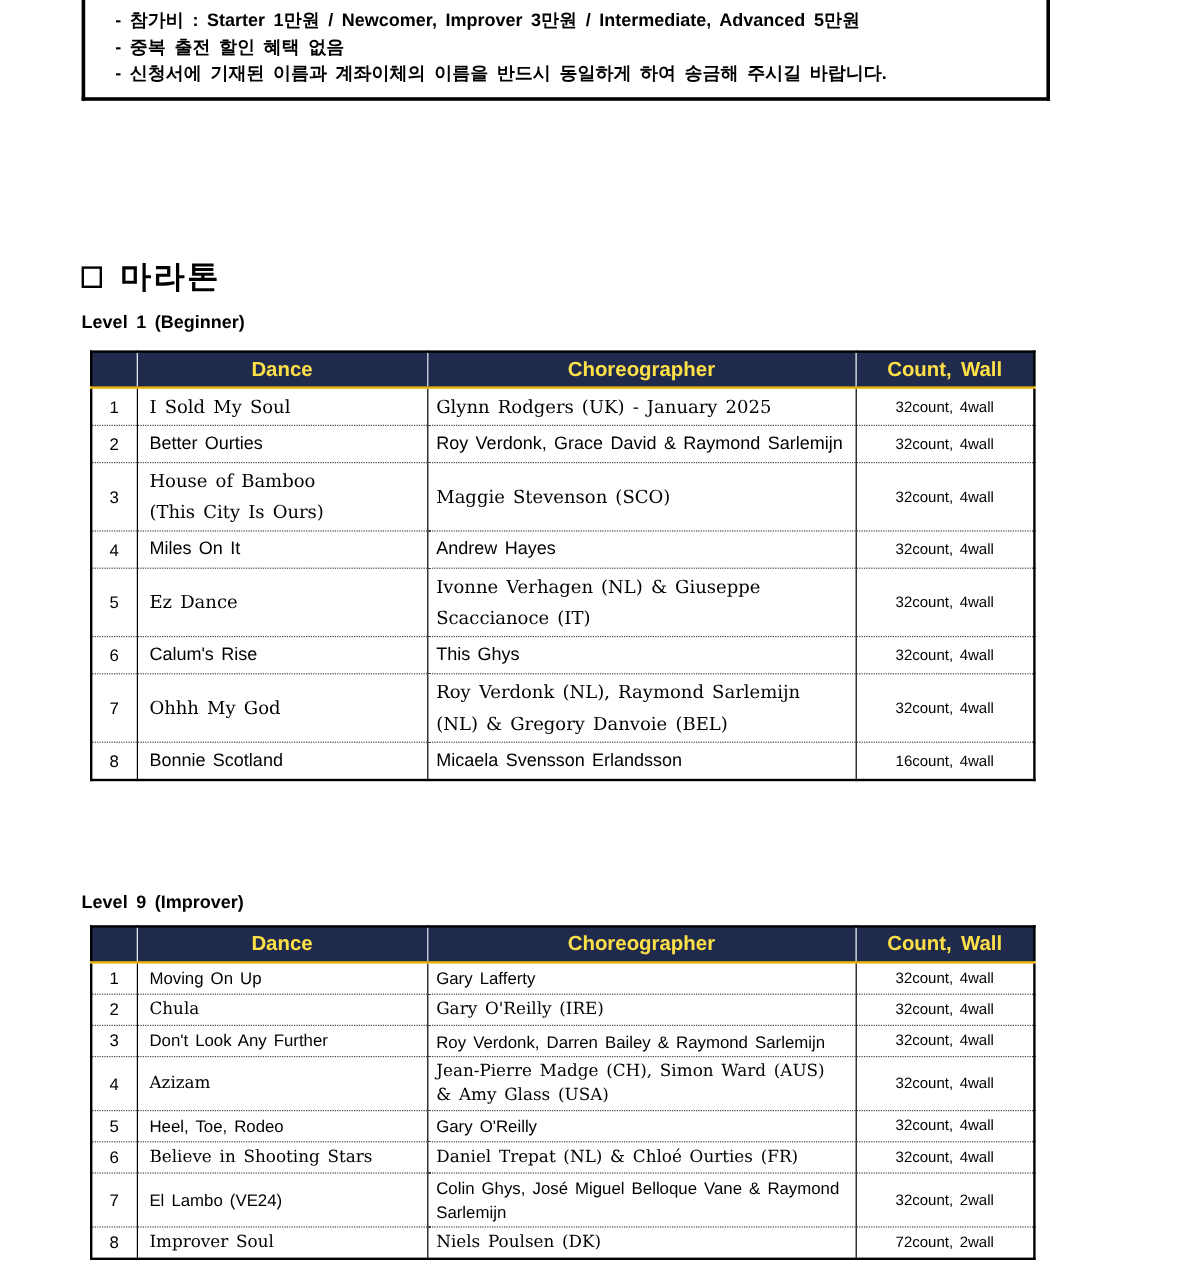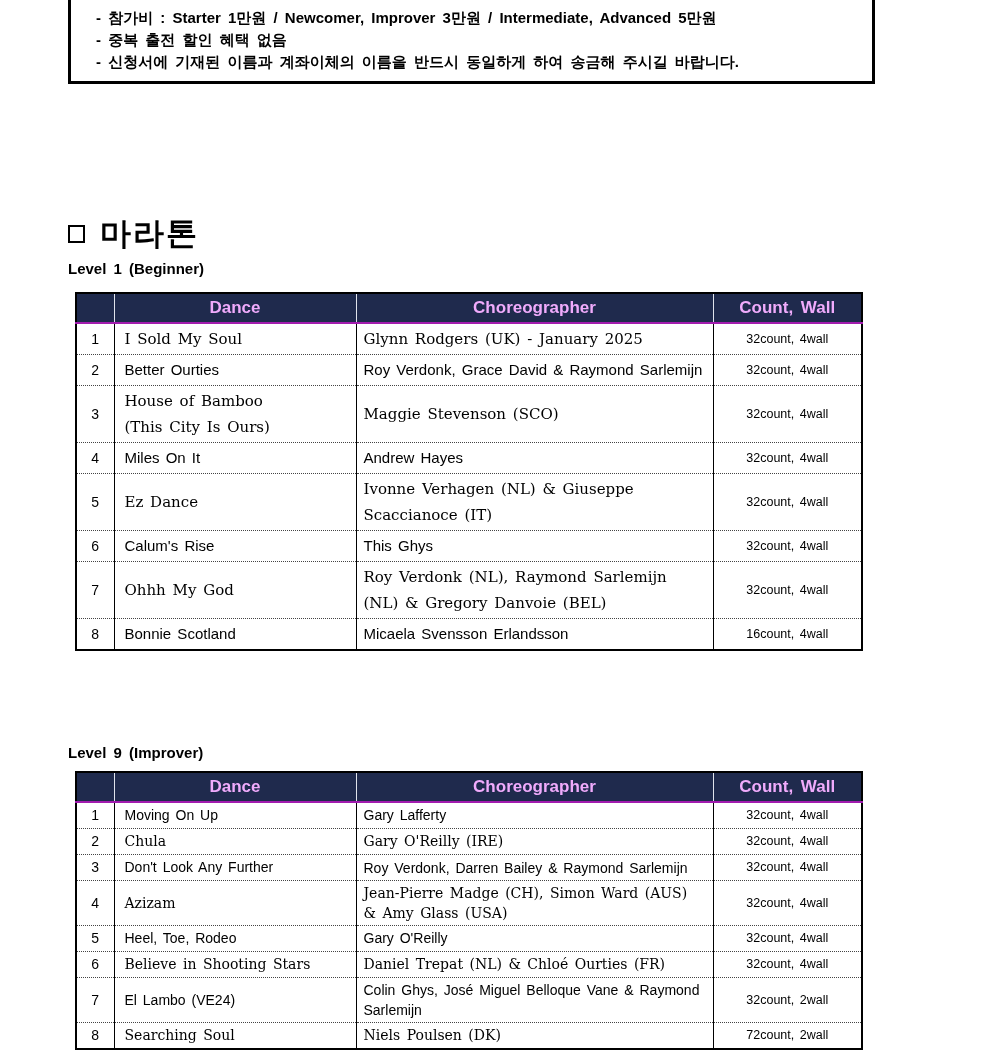--- a/index.html
+++ b/index.html
@@ -39,21 +39,21 @@
     align-items: center;
   }
   .checkbox-square {
     display: inline-block;
     width: 17px; height: 18px;
     border: 2px solid #000;
     margin-right: 15px;
   }
   .section-title-text {
     font-family: Liberation Mono, monospace;
-    font-size: 31px;
+    font-size: 26px;
     font-weight: bold;
     letter-spacing: 2px;
   }
 
   
   .level-caption {
     position: absolute;
     left: 68px;
     font-size: 15px;
     font-weight: bold;
@@ -69,27 +69,27 @@
     width: 786px;
     border-collapse: collapse;
     table-layout: fixed;
     border: 2px solid #000;
   }
   .dance-table.t1 { top: 292px; }
   .dance-table.t2 { top: 771px; }
 
   .dance-table thead th {
     background: #1f2a4d;
-    color: #f0abfc;
+    color: #fde047;
     font-size: 17px;
     font-weight: bold;
     text-align: center;
     height: 30px;
     word-spacing: 3px;
-    border-bottom: 2px solid #a21caf;
+    border-bottom: 2px solid #eab308;
   }
   .dance-table thead th + th { border-left: 1px solid #dfe3ec; }
 
   .dance-table td {
     border-left: 1px solid #000;
     border-top: 1px dotted #444;
     vertical-align: middle;
     overflow: hidden;
   }
   .dance-table tbody tr:first-child td { border-top: none; }
@@ -247,20 +247,20 @@
           <td class="count">32count, 4wall</td>
         </tr>
         <tr>
           <td class="no">7</td>
           <td class="dance">El Lambo (VE24)</td>
           <td class="choreo twoLine">Colin Ghys, José Miguel Belloque Vane &amp; Raymond Sarlemijn</td>
           <td class="count">32count, 2wall</td>
         </tr>
         <tr class="serif">
           <td class="no">8</td>
-          <td class="dance">Searching Soul</td>
+          <td class="dance">Improver Soul</td>
           <td class="choreo">Niels Poulsen (DK)</td>
           <td class="count">72count, 2wall</td>
         </tr>
       </tbody>
   </table>
 
 </div>
 
 </body></html>

